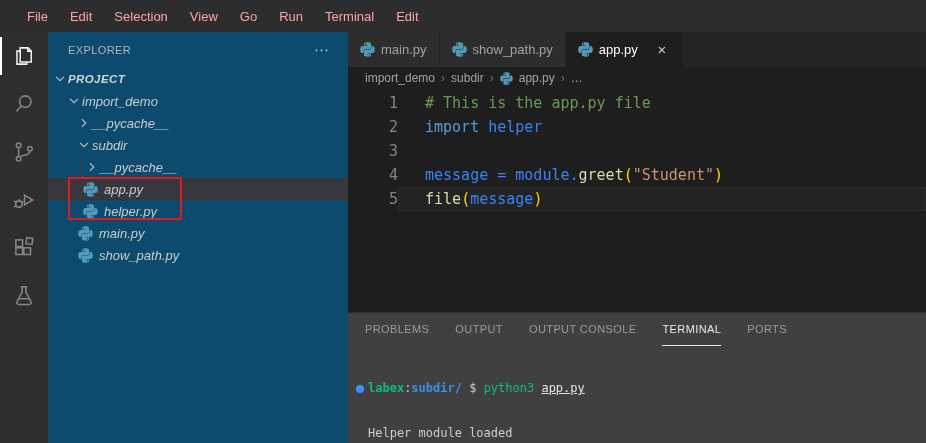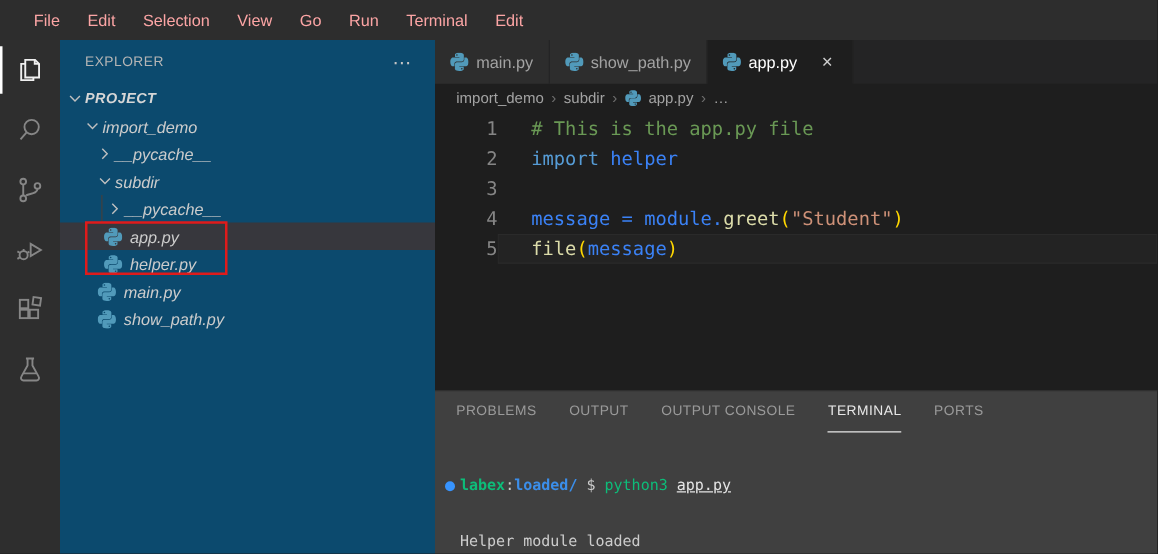--- a/index.html
+++ b/index.html
@@ -317,21 +317,21 @@
         <span class="panel-tab">PROBLEMS</span>
         <span class="panel-tab">OUTPUT</span>
         <span class="panel-tab">OUTPUT CONSOLE</span>
         <span class="panel-tab active">TERMINAL</span>
         <span class="panel-tab">PORTS</span>
       </div>
 
       <div class="terminal">
         <div class="term-line">
           <span class="gutter"><span class="dot-filled"></span></span>
-          <span class="t-user">labex</span><span class="t-plain">:</span><span class="t-dir">loaded/</span><span class="t-plain"> $ </span><span class="t-cmd">python3 </span><span class="t-arg">app.py</span>
+          <span class="t-user">labex</span><span class="t-plain">:</span><span class="t-dir">subdir/</span><span class="t-plain"> $ </span><span class="t-cmd">python3 </span><span class="t-arg">app.py</span>
         </div>
         <div class="term-line">
           <span class="gutter"></span>
           <span class="t-plain">Helper module loaded</span>
         </div>
         
         
       </div>
     </div>
 

